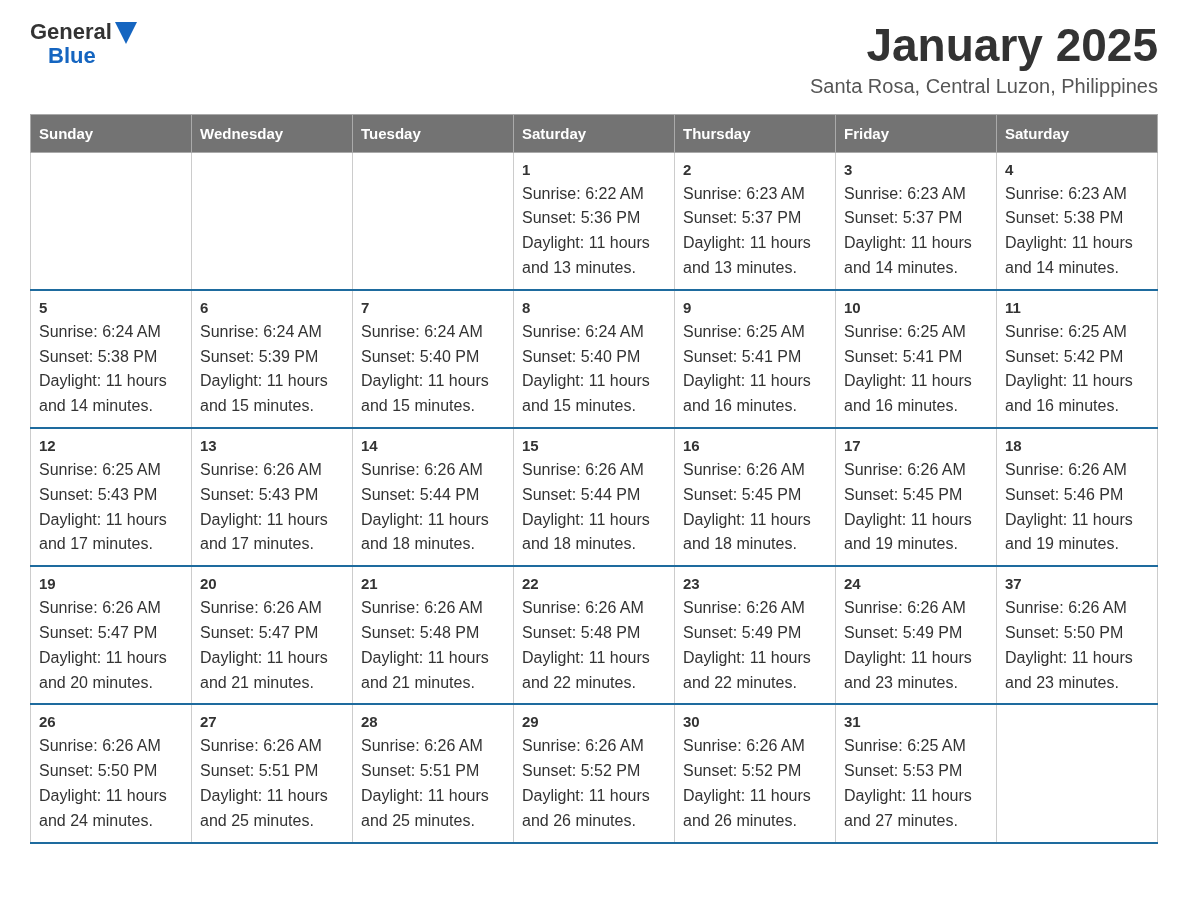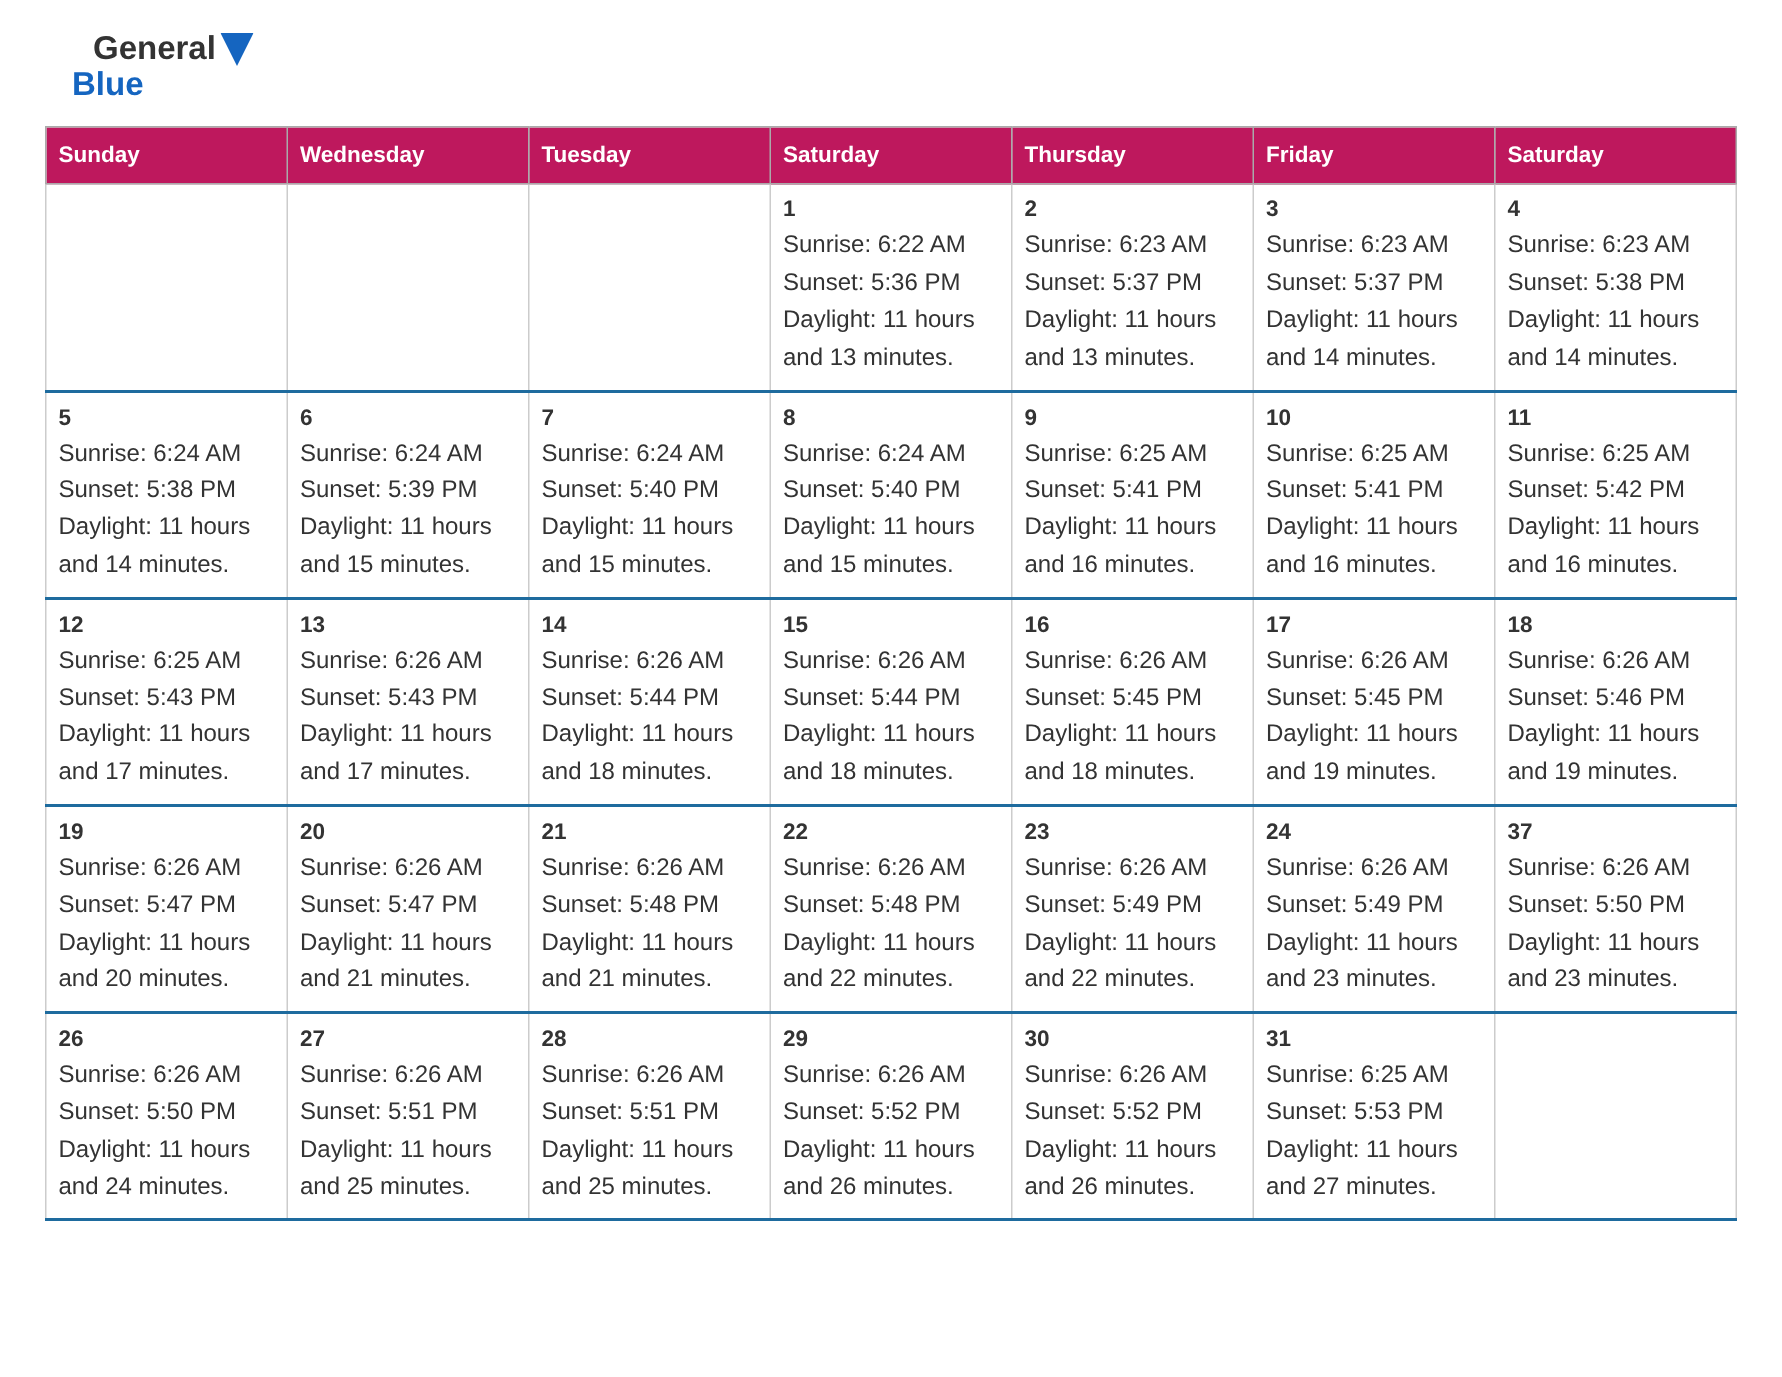--- a/index.html
+++ b/index.html
@@ -44,21 +44,21 @@
       font-size: 20px;
       color: #555;
       margin-top: 4px;
     }
     table {
       width: 100%;
       border-collapse: collapse;
       border: 1px solid #aaa;
     }
     thead tr th {
-      background-color: #be185d;
+      background-color: #737373;
       color: #fff;
       font-size: 15px;
       font-weight: bold;
       padding: 10px 8px;
       text-align: left;
       border: 1px solid #aaa;
     }
     tbody tr td {
       vertical-align: top;
       padding: 8px;
@@ -85,28 +85,32 @@
     .empty-cell {
       background: #fff;
     }
   </style>
 </head>
 <body>
 
 <div class="header">
   <div class="logo">
     <div style="display:flex; flex-direction:column; line-height:1.1;">
-      <div style="display:flex; align-items:center;margin-left:32px;">
+      <div style="display:flex; align-items:center;">
         <span class="logo-text-general">General</span>
         <svg width="22" height="22" viewBox="0 0 22 22" style="margin-left:3px; margin-top:2px;">
           <polygon points="0,0 22,0 11,22" fill="#1565c0"></polygon>
         </svg>
       </div>
       <span class="logo-text-blue" style="margin-left:18px;">Blue</span>
     </div>
+  </div>
+  <div class="title-block">
+    <div class="month-title">January 2025</div>
+    <div class="location-title">Santa Rosa, Central Luzon, Philippines</div>
   </div>
 </div>
 
 <table>
   <thead>
     <tr>
     <th>Sunday</th>
         <th>Wednesday</th>
         <th>Tuesday</th>
         <th>Saturday</th>

